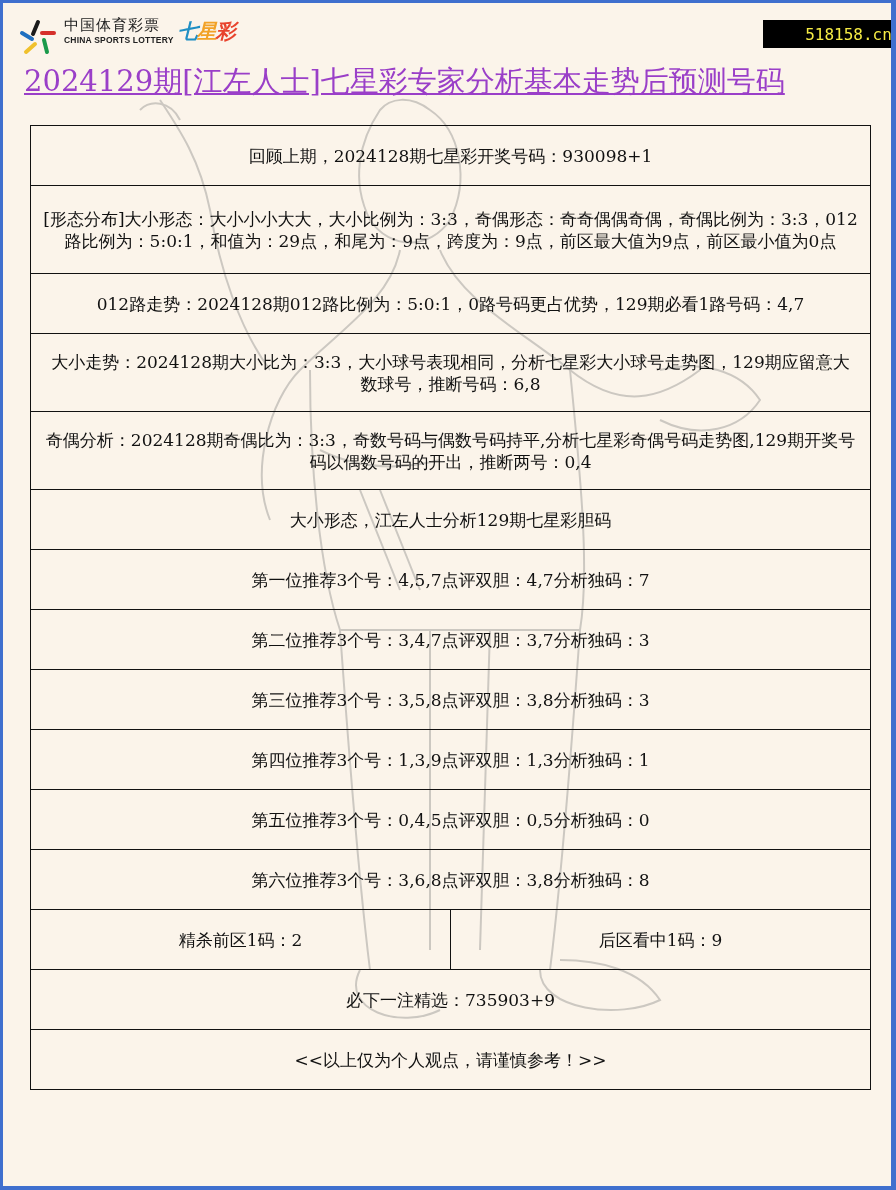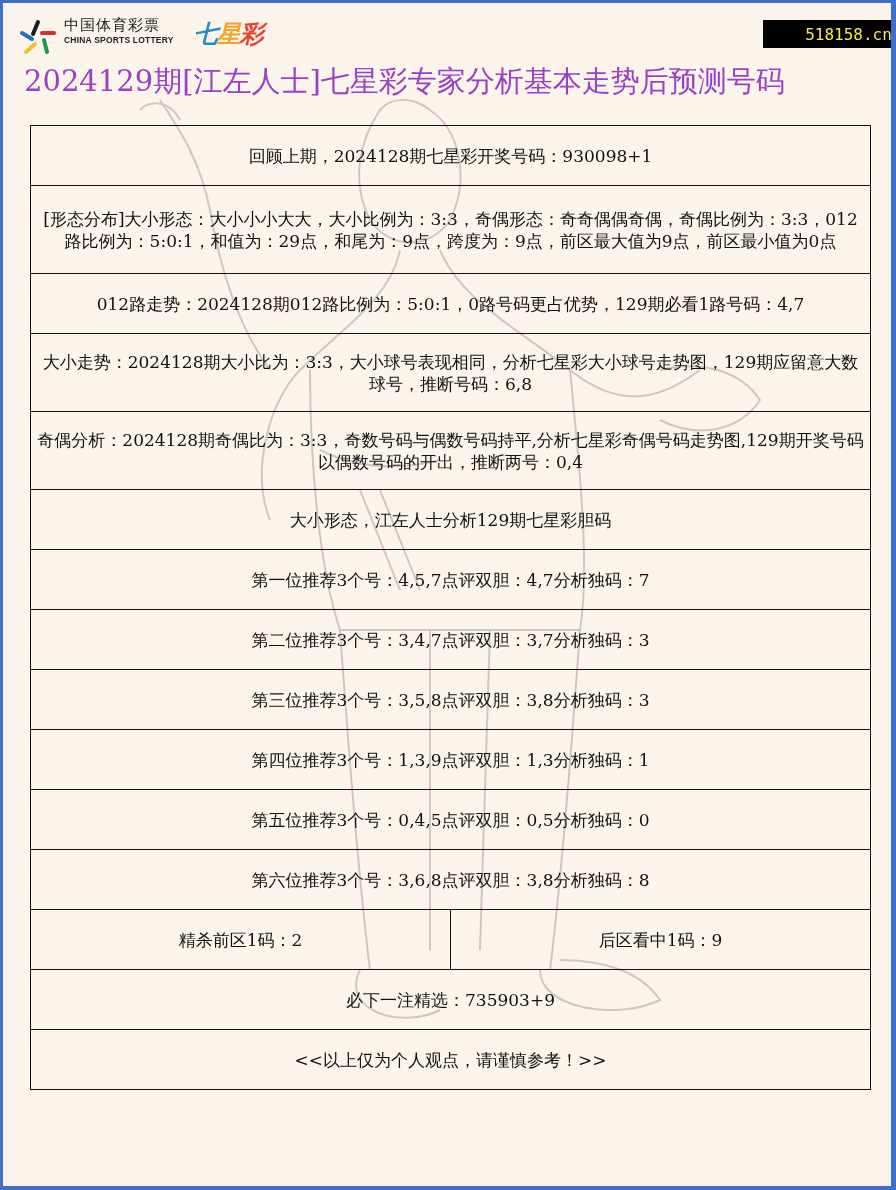--- a/index.html
+++ b/index.html
@@ -23,44 +23,45 @@
     z-index:0; opacity:0.35;
   }
   .logo {
     position:absolute; left:18px; top:18px; height:38px; display:flex; align-items:flex-start; z-index:2;
   }
   .logo-mark { width:40px; height:38px; position:relative; }
   .logo-text { margin-left:6px; display:flex; flex-direction:column; line-height:1; }
   .logo-cn { font-family:"DejaVu Sans","Liberation Sans",sans-serif; font-size:15px; color:#222; letter-spacing:1px; }
   .logo-en { font-family:"Liberation Sans","DejaVu Sans",sans-serif; font-size:8.5px; font-weight:bold; color:#222; margin-top:3px; letter-spacing:0.2px; }
   .logo-brand {
-    margin-left:20px; font-family:"DejaVu Sans","Liberation Sans",sans-serif;
-    font-size:24px; font-weight:bold; font-style:italic; letter-spacing:-1px;
+    margin-left:4px; font-family:"DejaVu Sans","Liberation Sans",sans-serif;
+    font-size:20px; font-weight:bold; font-style:italic; letter-spacing:-1px;
   }
   .logo-brand span:nth-child(1){ color:#1f8fc4; }
   .logo-brand span:nth-child(2){ color:#f2a227; }
   .logo-brand span:nth-child(3){ color:#e8432d; }
   .site-badge {
     position:absolute; left:763px; top:20px; width:113px; height:28px;
     background:#000; color:#f6ec45; z-index:2;
     font-family:"DejaVu Sans Mono","Liberation Mono",monospace; font-size:16px;
     display:flex; align-items:center; justify-content:center;padding-left:29px;
   }
   .page-title {
     position:absolute; left:24px; top:62px; width:860px; z-index:2;
     font-size:29px; color:#9a3fc8; white-space:nowrap; letter-spacing:0px;
     font-family:"DejaVu Serif","Liberation Serif",serif;
+    text-decoration:underline;
   }
   table.main {
     position:absolute; left:30px; top:125px; width:841px; z-index:2;
     border-collapse:collapse; table-layout:fixed;
   }
   table.main td {
     border:1px solid #111; font-size:17px; line-height:22px;
-    padding:0 4px; vertical-align:middle;text-align:center;
+    padding:0 12px; vertical-align:middle;text-align:center;
   }
   td.c { text-align:center; }
   td.l { text-align:left; }
   .h60 { height:59px; }
   .h78 { height:77px; }
   .h88 { height:87px; }
 </style>
 </head>
 <body>
 

